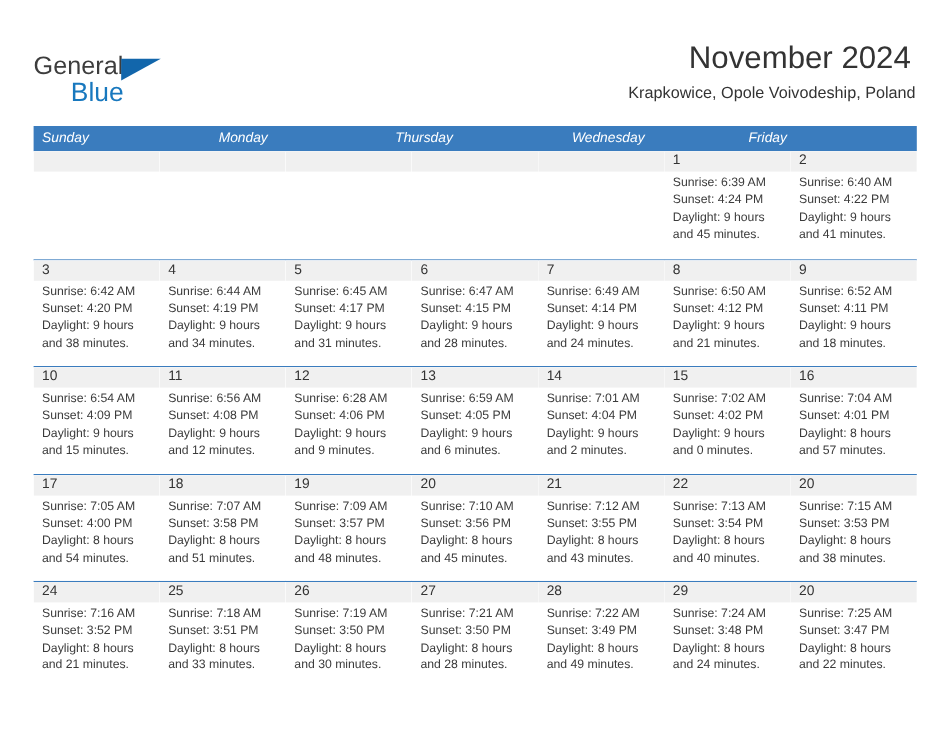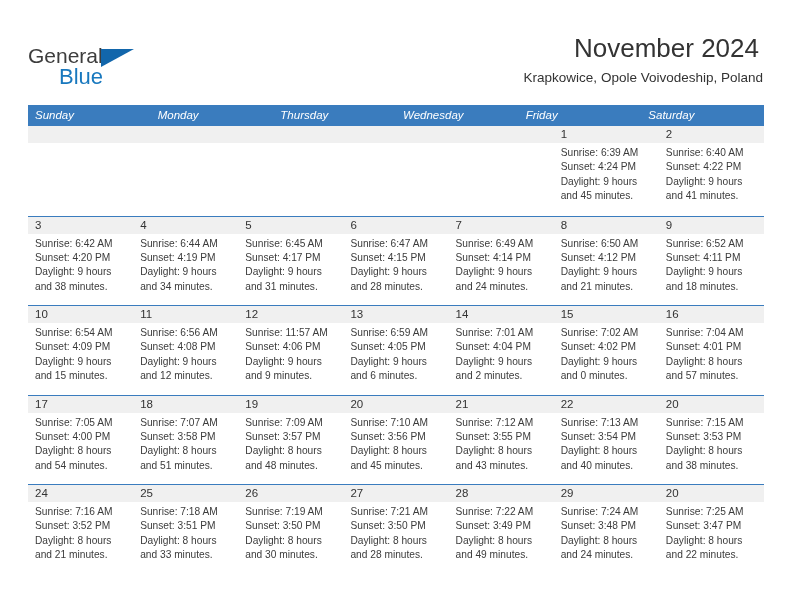--- a/index.html
+++ b/index.html
@@ -158,21 +158,20 @@
   </div>
 
   <div class="calendar">
 
     <div class="weekdays">
       <div class="weekday">Sunday</div>
       <div class="weekday">Monday</div>
       <div class="weekday">Thursday</div>
       <div class="weekday">Wednesday</div>
       <div class="weekday">Friday</div>
-      <div class="weekday">Saturday</div>
     </div>
 
     <div class="week first">
       <div class="day empty">
         <div class="day-num-band"></div>
       </div>
       <div class="day empty">
         <div class="day-num-band"></div>
       </div>
       <div class="day empty">
@@ -285,21 +284,21 @@
         <div class="day-info">
           <div>Sunrise: 6:56 AM</div>
           <div>Sunset: 4:08 PM</div>
           <div>Daylight: 9 hours</div>
           <div>and 12 minutes.</div>
         </div>
       </div>
       <div class="day">
         <div class="day-num-band">12</div>
         <div class="day-info">
-          <div>Sunrise: 11:57 AM</div>
+          <div>Sunrise: 6:28 AM</div>
           <div>Sunset: 4:06 PM</div>
           <div>Daylight: 9 hours</div>
           <div>and 9 minutes.</div>
         </div>
       </div>
       <div class="day">
         <div class="day-num-band">13</div>
         <div class="day-info">
           <div>Sunrise: 6:59 AM</div>
           <div>Sunset: 4:05 PM</div>

